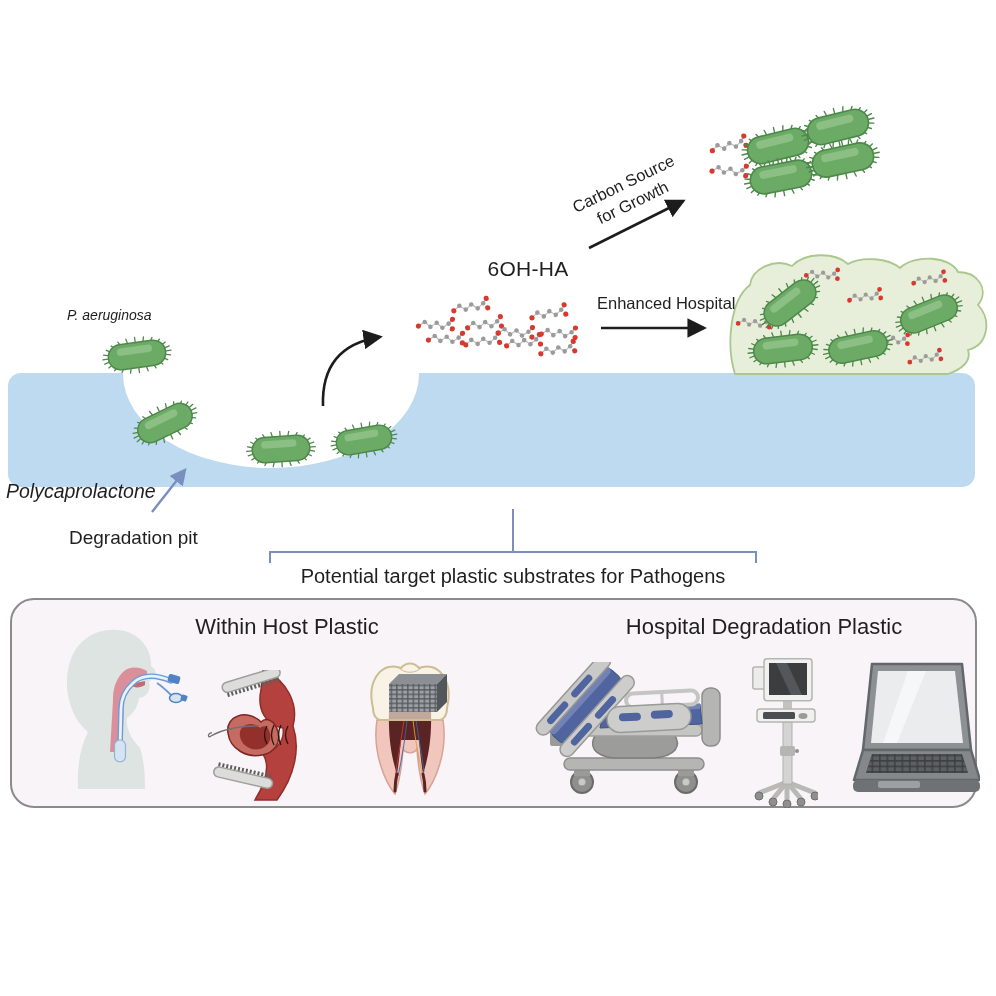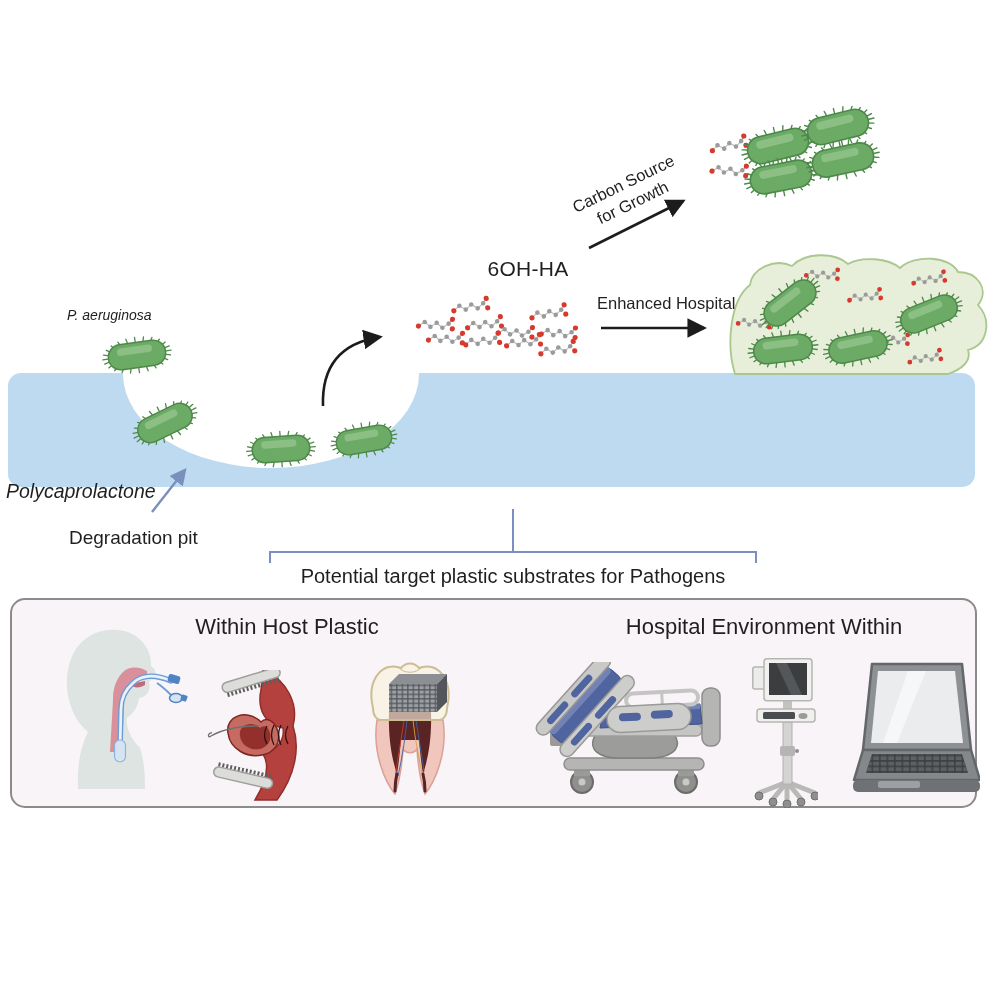--- a/index.html
+++ b/index.html
@@ -11,21 +11,21 @@
   .lbl-organism{left:67px;top:307px;font-size:14px;font-style:italic;}
   .lbl-substrate{left:6px;top:480px;font-size:19.5px;font-style:italic;}
   .lbl-pit{left:69px;top:527px;font-size:19px;}
   .lbl-mol{left:497px;top:257px;font-size:21px;letter-spacing:.3px;transform:translateX(-50%);margin-left:31px;}
   .lbl-carbon{left:628px;top:193px;font-size:16.5px;line-height:1.25;text-align:center;
               transform:translate(-50%,-50%) rotate(-26deg);}
   .lbl-enh{left:597px;top:294px;font-size:16.5px;}
   .lbl-caption{left:513px;top:565px;font-size:20px;transform:translateX(-50%);text-align:center;}
   .panel{position:absolute;left:10px;top:598px;width:967px;height:210px;box-sizing:border-box;
          background:var(--panel-bg,#f8f4f8);border:2px solid var(--panel-border,#8b8b8b);
-         border-radius:15px;z-index:2;}
+         border-radius:24px;z-index:2;}
   .panel-heading{position:absolute;top:14px;font-size:22px;font-weight:500;transform:translateX(-50%);
                  white-space:nowrap;}
   .heading-host{left:275px;}
   .heading-hospital{left:752px;}
   .picon{position:absolute;}
   
   .band{fill:var(--substrate-blue,#bedaf0);}
   .pit-hole{fill:#ffffff;}
   .blob{fill:var(--biofilm-fill,#e7eed9);stroke:var(--biofilm-stroke,#aac78d);stroke-width:1.8;}
   .bact-body{fill:var(--bacteria-fill,#6cab66);stroke:var(--bacteria-stroke,#4d8949);stroke-width:1.6;}
@@ -146,21 +146,21 @@
   <div class="lbl lbl-mol">6OH-HA</div>
   <div class="lbl lbl-carbon">
     <div>Carbon Source</div>
     <div>for Growth</div>
   </div>
   <div class="lbl lbl-enh">Enhanced Hospital</div>
   <div class="lbl lbl-caption">Potential target plastic substrates for Pathogens</div>
 
   <div class="panel">
     <div class="panel-heading heading-host">Within Host Plastic</div>
-    <div class="panel-heading heading-hospital">Hospital Environment Within</div>
+    <div class="panel-heading heading-hospital">Hospital Degradation Plastic</div>
 
     <svg class="picon" style="left:38px;top:24px" width="140" height="165" viewBox="0 0 140 165">
       <path d="M 60 6 C 85 4 102 22 101 42 C 106 45 107 50 103 54 L 99 58 C 101 66 97 73 89 74
                C 88 82 84 89 77 94 C 76 104 80 113 90 124 C 94 136 95 150 95 165 L 28 165
                C 27 140 31 122 38 108 C 20 94 12 62 20 38 C 26 18 42 7 60 6 Z" fill="#dee4e1"></path>
       <path d="M 97 47 C 87 41 77 43 72 49 C 65 57 63 66 63 76 L 60 128 L 72 128 L 74 78
                C 74 66 78 58 85 55 L 97 52 Z" fill="#d9909b"></path>
       <path d="M 95 57 L 80 60 C 84 65 90 64 95 61 Z" fill="#c06b7a"></path>
       <path d="M 121 57 C 103 49 90 52 83 59 C 75 66 71 75 71 85 L 70 124" fill="none" stroke="#6d9bd4" stroke-width="5.5" stroke-linecap="round"></path>
       <path d="M 121 57 C 103 49 90 52 83 59 C 75 66 71 75 71 85 L 70 124" fill="none" stroke="#e9f1fa" stroke-width="2.8" stroke-linecap="round"></path>

